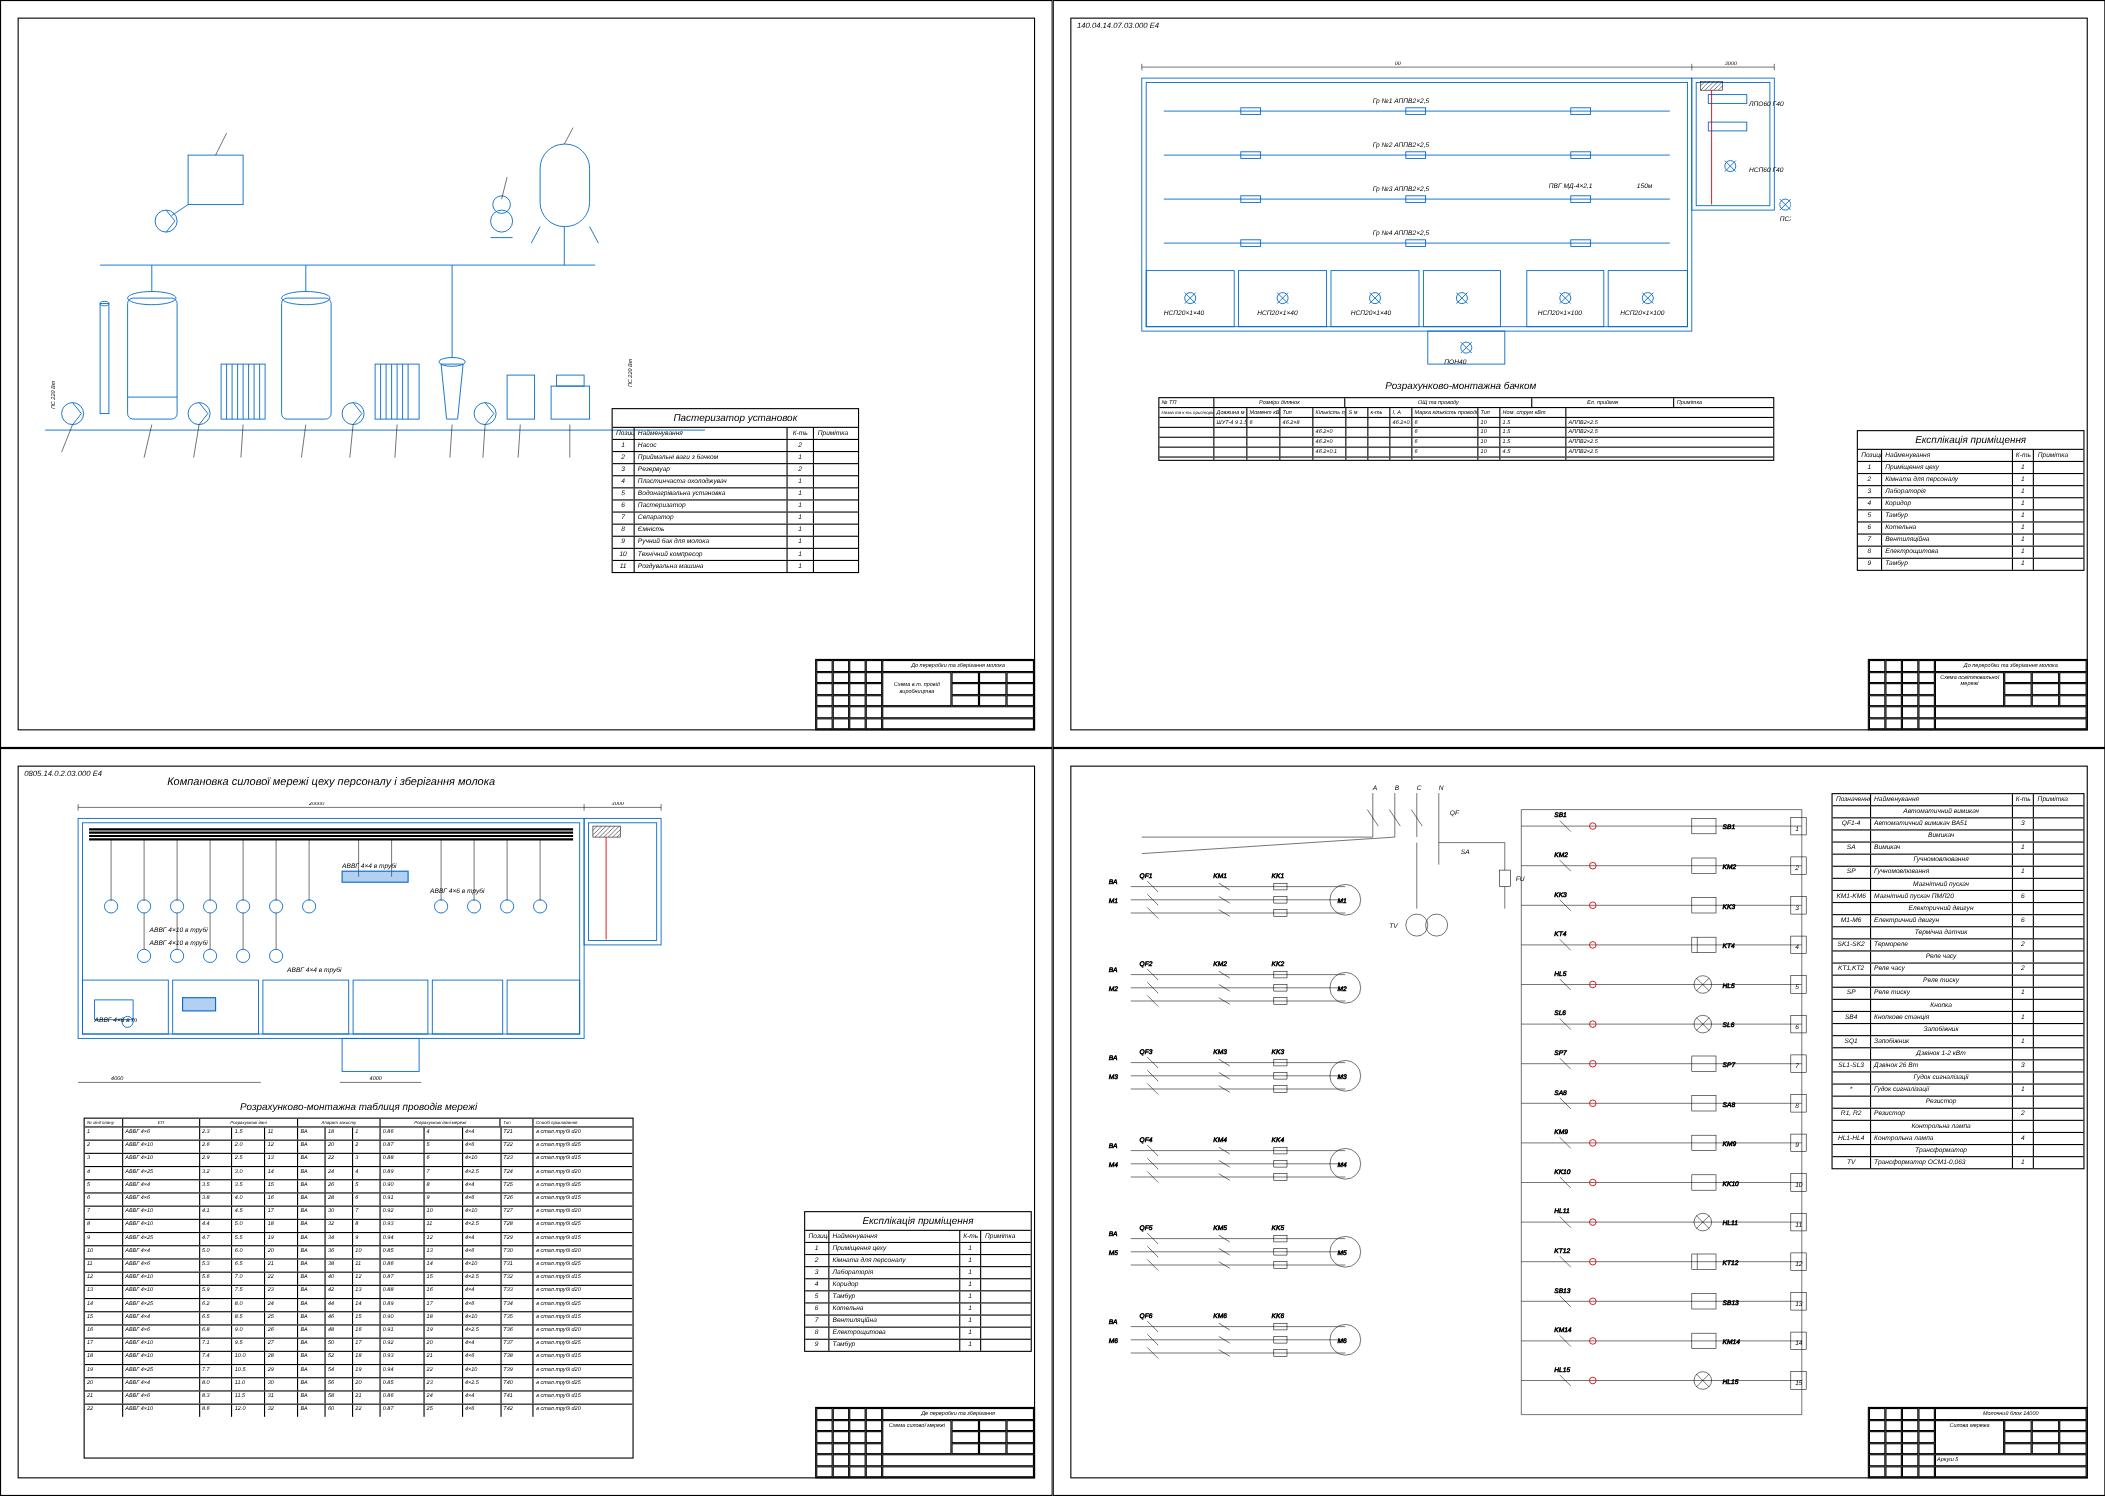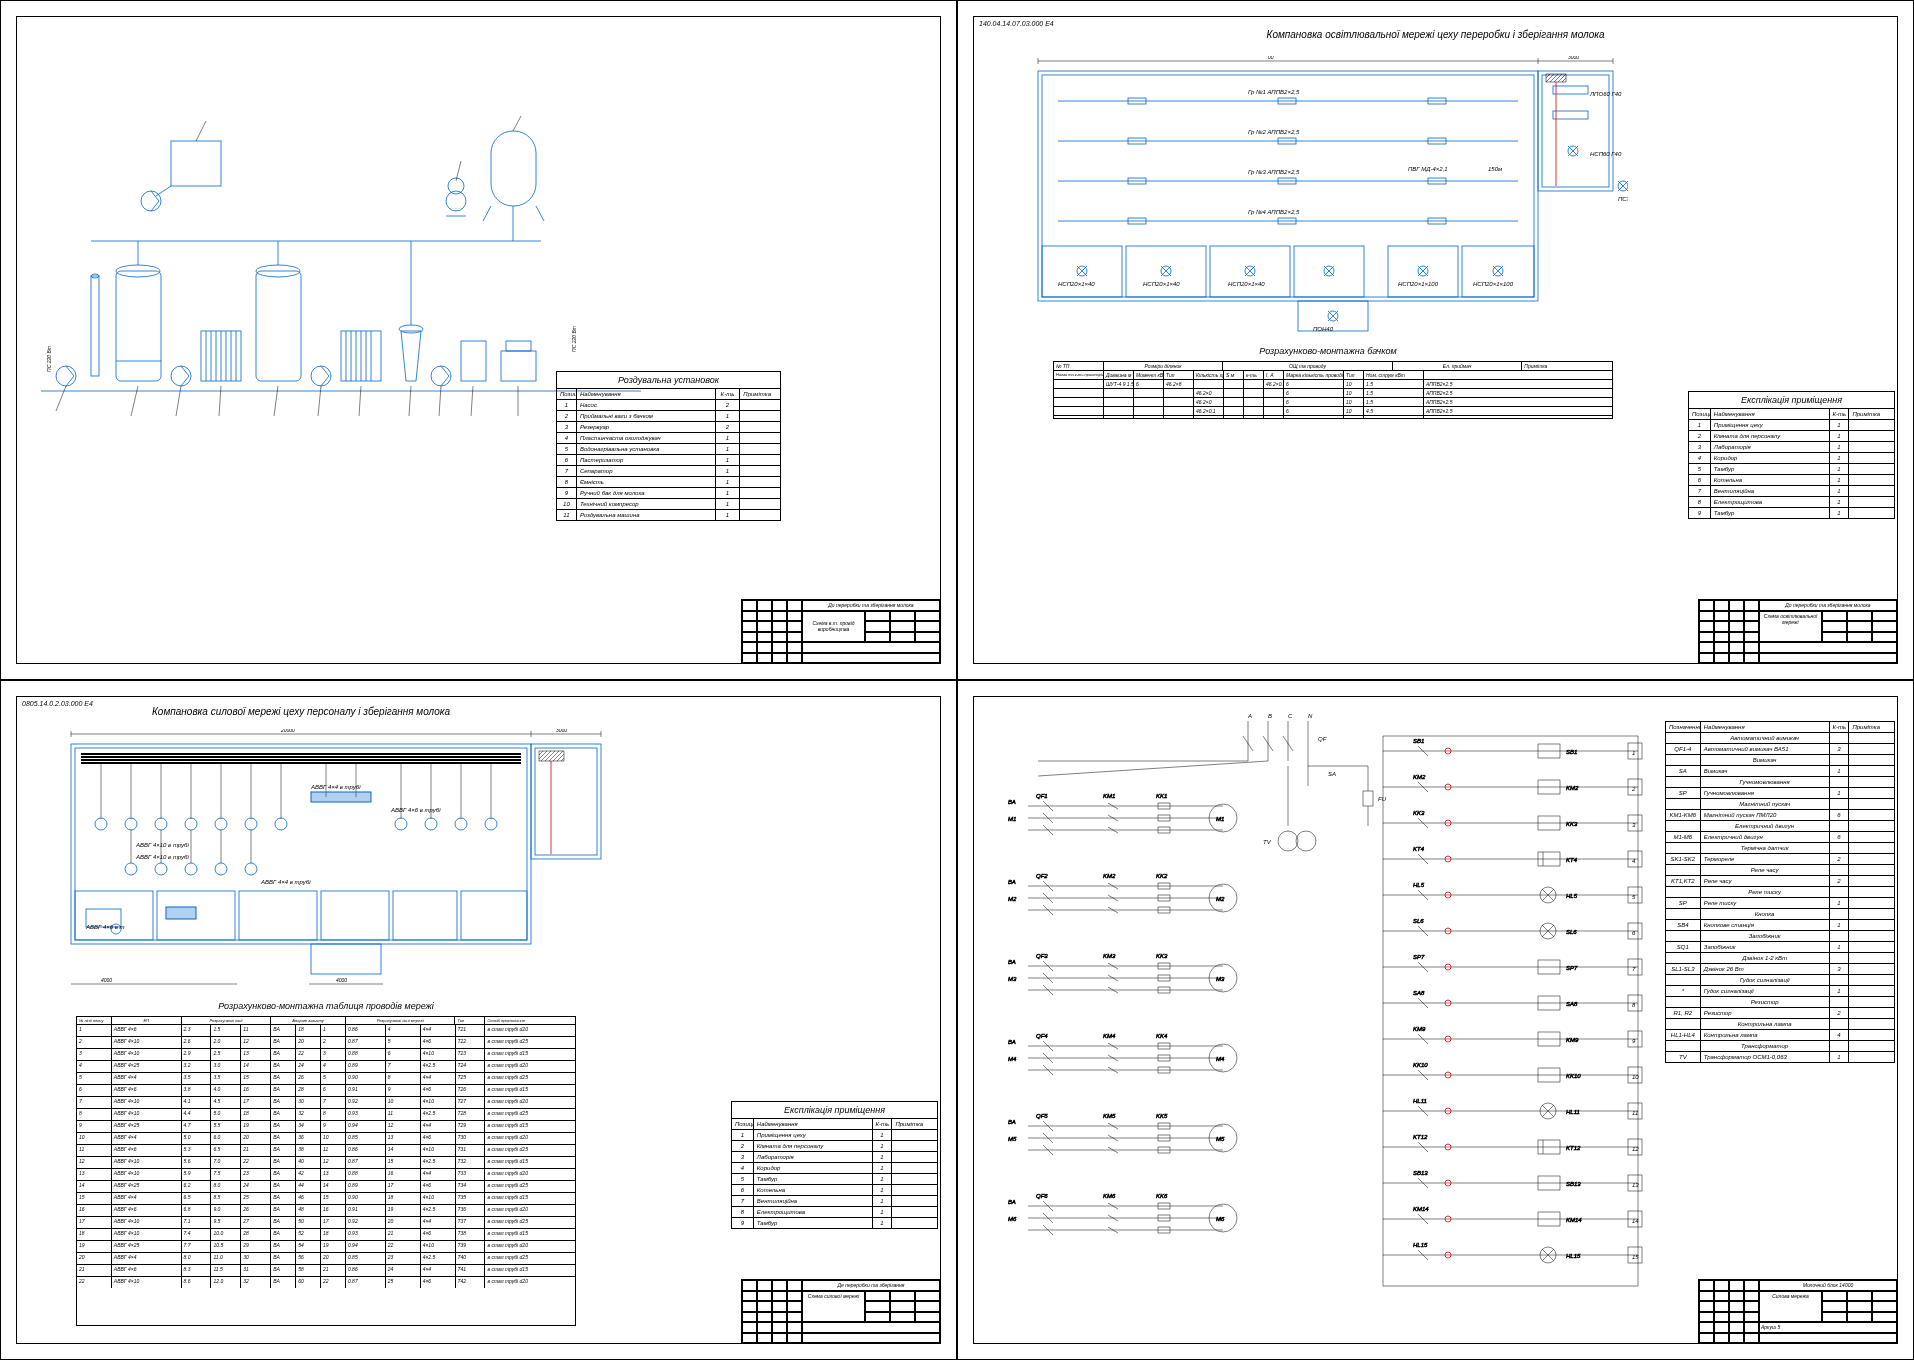--- a/index.html
+++ b/index.html
@@ -134,21 +134,21 @@
       <line x1="477" y1="285" x2="477" y2="315"></line>
       <line x1="155" y1="40" x2="165" y2="20"></line>
         <line x1="472" y1="30" x2="480" y2="15"></line>
       <line x1="415" y1="80" x2="420" y2="60"></line>
     </g>
   </svg>
   <div class="annot" style="left:560px;top:335px;transform:rotate(-90deg)">ПС 220 Вт</div>
   <div class="annot" style="left:35px;top:355px;transform:rotate(-90deg)">ПС 220 Вт</div>
 
   <div class="tbl eq-tbl" style="right:175px;top:370px;width:225px">
-    <div class="tbl-title">Роздувальна установок</div>
+    <div class="tbl-title">Пастеризатор установок</div>
     <div class="tbl-row">
       <div class="tbl-cell">Позиція</div>
       <div class="tbl-cell">Найменування</div>
       <div class="tbl-cell">К-ть</div>
       <div class="tbl-cell">Примітка</div>
     </div>
     <div id="eq-rows">
         <div class="tbl-row">
    <div class="tbl-cell">1</div>
    <div class="tbl-cell">Насос</div>
@@ -257,21 +257,20 @@
         <div></div>
         <div></div>
         <div style="grid-column:5/9"></div>
     </div>
   </div>
 </div>
 
 <div class="sheet" style="left:957px;top:0;width:957px;height:680px">
   <div class="inner-frame"></div>
   <div class="annot" style="left:21px;top:19px;font-size:7px">140.04.14.07.03.000 Е4</div>
-  <div class="title" style="top:28px">Компановка освітлювальної мережі цеху переробки і зберігання молока</div>
 
   <svg style="position:absolute;left:70px;top:55px;width:600px;height:280px">
 
     <rect x="10" y="15" width="500" height="230" class="blue-line"></rect>
     <rect x="14" y="19" width="492" height="222" class="blue-line"></rect>
 
     <rect x="510" y="15" width="75" height="120" class="blue-line"></rect>
     <rect x="514" y="19" width="67" height="112" class="blue-line"></rect>
 
     <rect x="14" y="190" width="80" height="51" class="blue-line"></rect>

